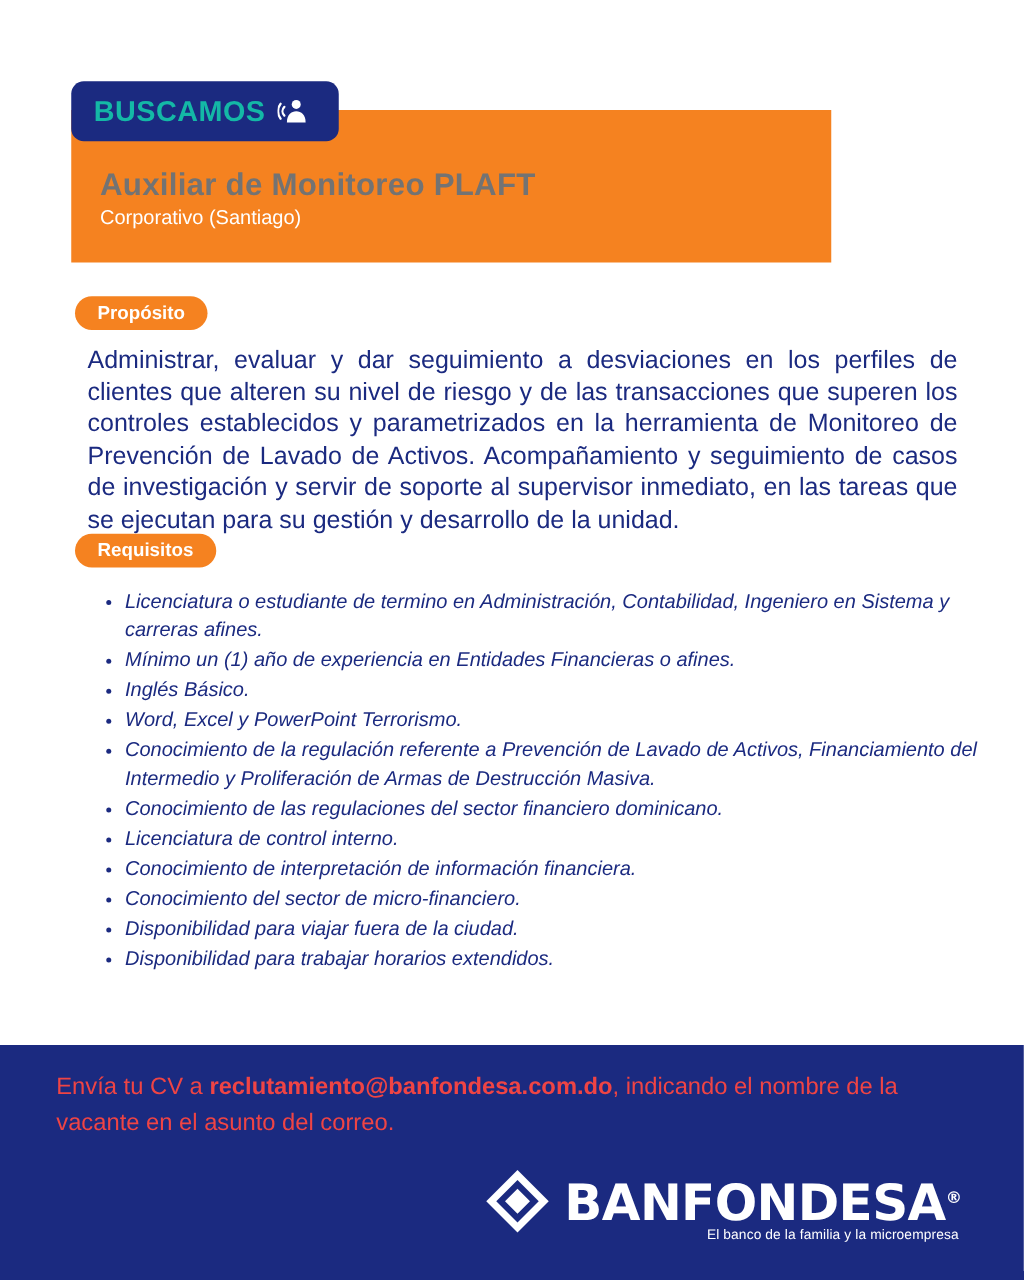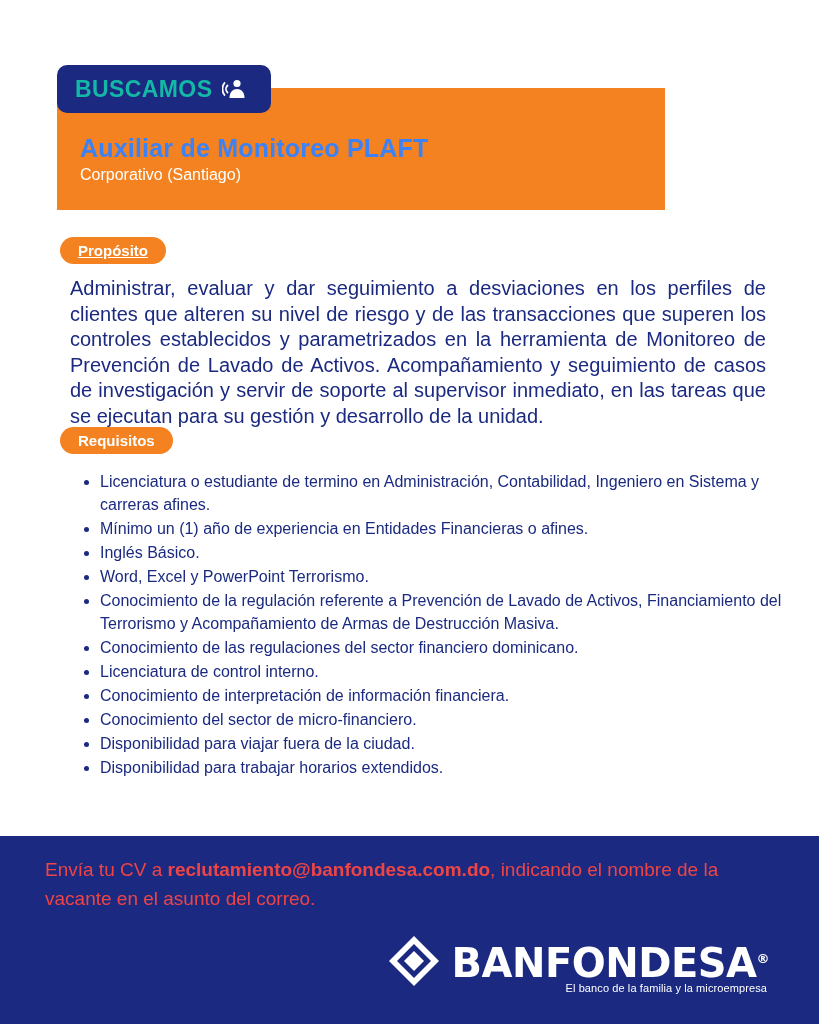--- a/index.html
+++ b/index.html
@@ -57,21 +57,21 @@
     align-items: center;
     justify-content: center;
     width: 26px;
     height: 26px;
   }
 
   .job-title {
     position: absolute;
     left: 80px;
     top: 134px;
-    color: #3b82f6;
+    color: #737373;
     font-size: 25px;
     font-weight: bold;
     letter-spacing: 0.2px;
   }
   .job-location {
     position: absolute;
     left: 80px;
     top: 166px;
     color: #ffffff;
     font-size: 16px;
@@ -83,21 +83,21 @@
     position: absolute;
     background: #F58220;
     border-radius: 14px;
     color: #ffffff;
     font-size: 15px;
     font-weight: bold;
     padding: 5px 18px;
     box-sizing: border-box;
     display: inline-block;
   }
-  #pill-proposito { left: 60px; top: 237px; text-decoration: underline; }
+  #pill-proposito { left: 60px; top: 237px; }
   #pill-requisitos { left: 60px; top: 427px; }
 
   
   .proposito-text {
     position: absolute;
     left: 70px;
     top: 276px;
     width: 696px;
     color: #1B2A80;
     font-size: 20px;
@@ -112,20 +112,21 @@
     width: 700px;
     margin: 0;
     padding: 0 0 0 22px;
     color: #1B2A80;
     font-size: 16px;
     line-height: 23px;
     list-style: disc;
   }
   .requisitos-list li {
     margin-bottom: 1px;
+    font-style: italic;
   }
 
   
   .footer {
     position: absolute;
     left: 0;
     top: 836px;
     width: 819px;
     height: 188px;
     background: #1B2A80;
@@ -203,21 +204,21 @@
 
   <div class="section-pill" id="pill-proposito">Propósito</div>
   <div class="proposito-text">Administrar, evaluar y dar seguimiento a desviaciones en los perfiles de clientes que alteren su nivel de riesgo y de las transacciones que superen los controles establecidos y parametrizados en la herramienta de Monitoreo de Prevención de Lavado de Activos. Acompañamiento y seguimiento de casos de investigación y servir de soporte al supervisor inmediato, en las tareas que se ejecutan para su gestión y desarrollo de la unidad.</div>
 
   <div class="section-pill" id="pill-requisitos">Requisitos</div>
   <ul class="requisitos-list">
     <li>Licenciatura o estudiante de termino en Administración, Contabilidad, Ingeniero en Sistema y carreras afines.</li>
     <li>Mínimo un (1) año de experiencia en Entidades Financieras o afines.</li>
     <li>Inglés Básico.</li>
     <li>Word, Excel y PowerPoint Terrorismo.</li>
-    <li>Conocimiento de la regulación referente a Prevención de Lavado de Activos, Financiamiento del Terrorismo y Acompañamiento de Armas de Destrucción Masiva.</li>
+    <li>Conocimiento de la regulación referente a Prevención de Lavado de Activos, Financiamiento del Intermedio y Proliferación de Armas de Destrucción Masiva.</li>
     <li>Conocimiento de las regulaciones del sector financiero dominicano.</li>
     <li>Licenciatura de control interno.</li>
     <li>Conocimiento de interpretación de información financiera.</li>
     <li>Conocimiento del sector de micro-financiero.</li>
     <li>Disponibilidad para viajar fuera de la ciudad.</li>
     <li>Disponibilidad para trabajar horarios extendidos.</li>
   </ul>
 
   <div class="footer"></div>
   <div class="footer-text">

